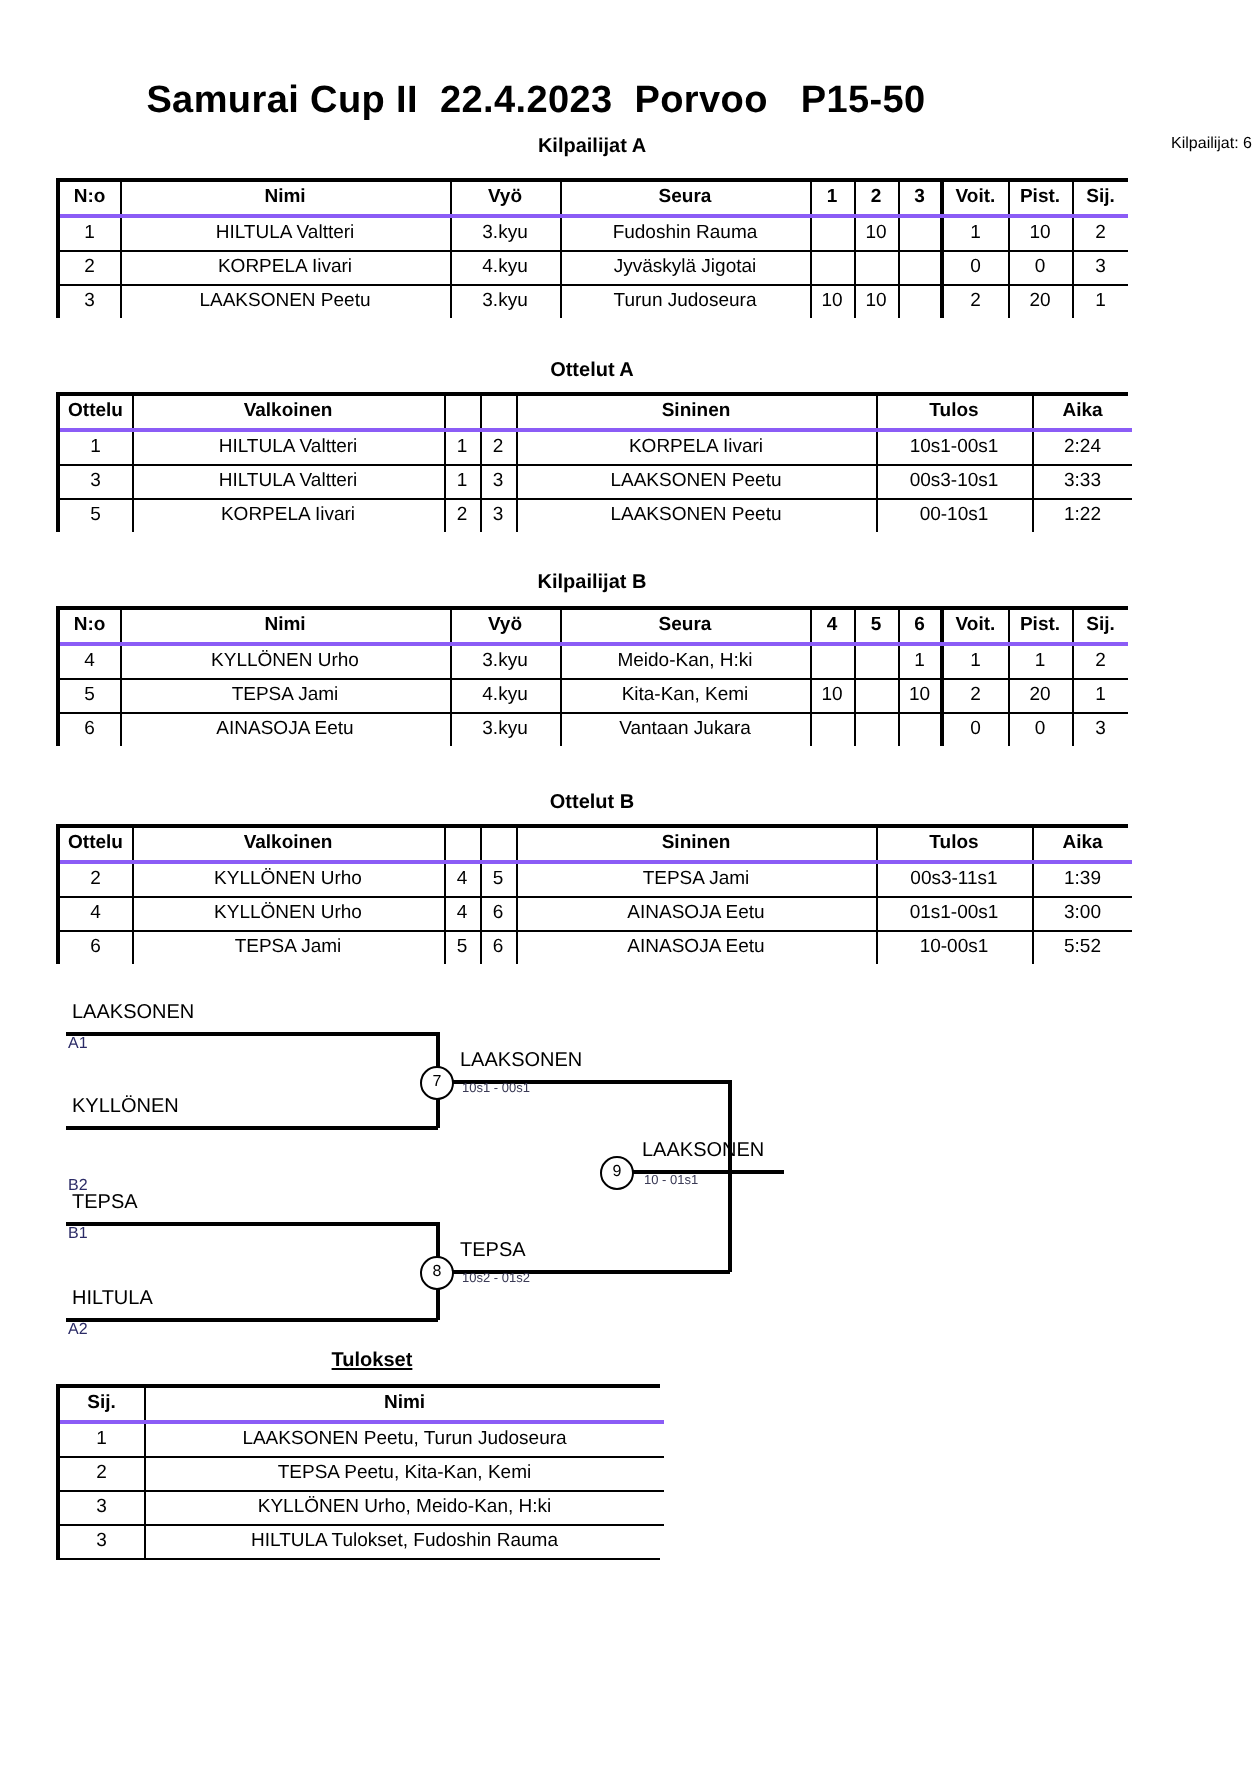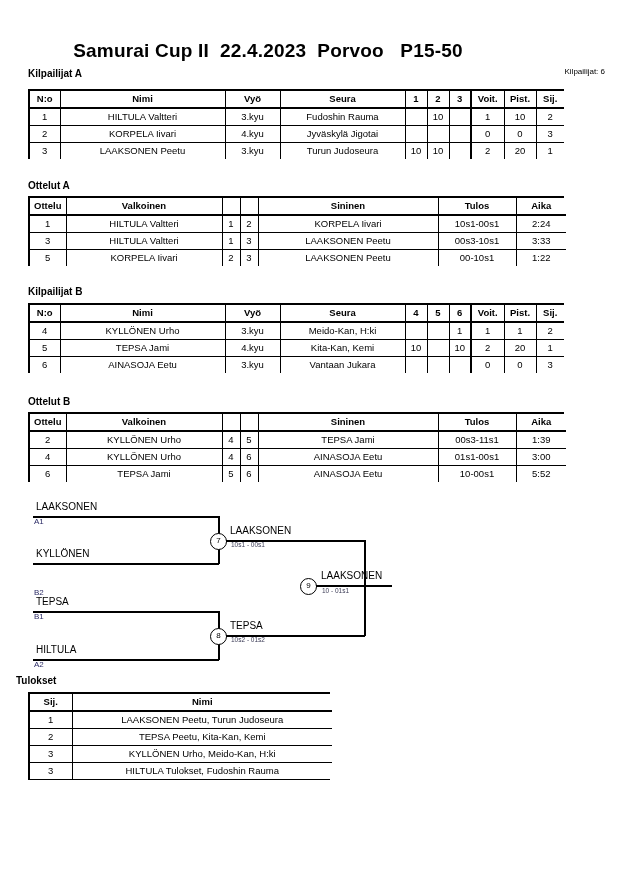--- a/index.html
+++ b/index.html
@@ -15,32 +15,32 @@
   }
 
   
   .doc-title{
     position:absolute;top:40px;left:0;width:536px;
     text-align:center;
     font-size:19px;font-weight:bold;letter-spacing:0.2px;
     white-space:pre;
   }
   .count-label{
-    position:absolute;top:67px;right:25px;
+    position:absolute;top:67px;right:4px;
     font-size:8px;
   }
 
   
   .caption{
     position:absolute;
     font-size:10px;font-weight:bold;
-    text-align:left;
+    text-align:center;
     width:536px;left:28px;
   }
-  .caption.narrow{width:300px;left:16px;}
+  .caption.narrow{width:300px;left:36px;text-decoration:underline;}
 
   
   table.grid{
     position:absolute;
     border-collapse:collapse;
     table-layout:fixed;
     font-size:9.5px;
     background:#fff;
   }
   table.grid td,table.grid th{
@@ -67,21 +67,21 @@
     border:2px solid #000;
     box-sizing:border-box;
     background:#fff;
   }
   .frame table.grid{
     position:static;
     width:100%;
   }
   .frame table.grid td,
   .frame table.grid th{border:1px solid #000;}
-  .frame table.grid tr th{border-top:none;border-bottom:2px solid #000000;margin-top:14px;}
+  .frame table.grid tr th{border-top:none;border-bottom:2px solid #8b5cf6;margin-top:14px;}
   .frame table.grid tr td:first-child,
   .frame table.grid tr th:first-child{border-left:none;}
   .frame table.grid tr td:last-child,
   .frame table.grid tr th:last-child{border-right:none;}
   .frame table.grid tr:last-child td{border-bottom:none;}
 
   
   .sep-left{border-left:2px solid #000 !important;}
 
   

